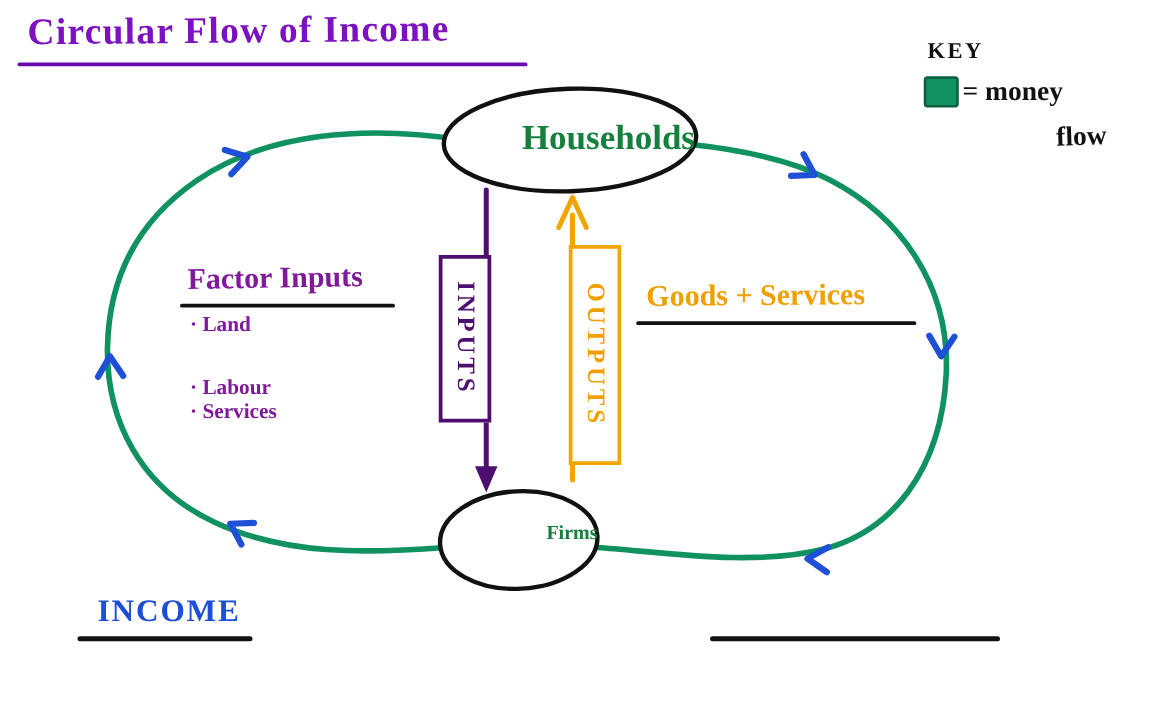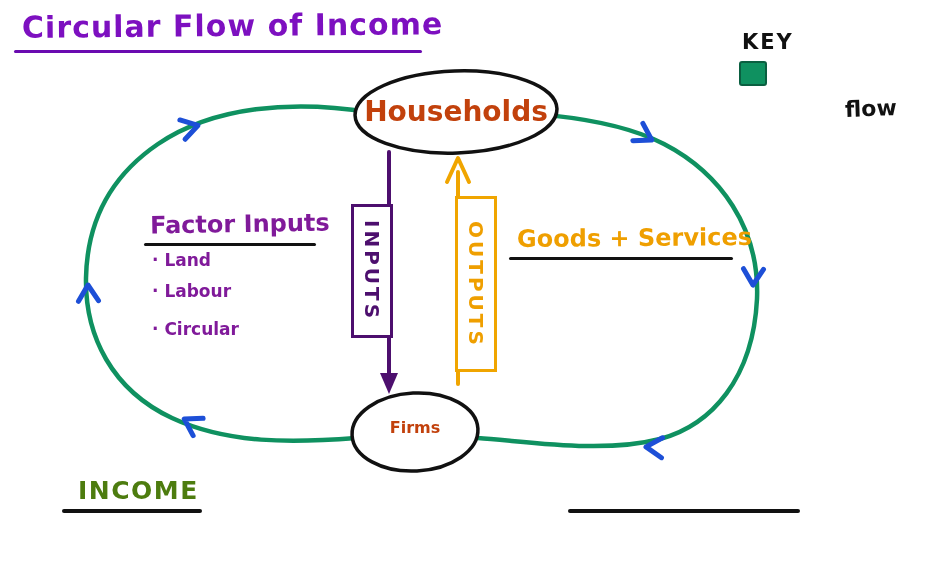--- a/index.html
+++ b/index.html
@@ -7,20 +7,21 @@
     padding: 0;
     background: #ffffff;
     font-family: "DejaVu Sans", sans-serif;
   }
   .canvas {
     position: relative;
     width: 932px;
     height: 553px;
     background: #ffffff;
     overflow: hidden;
+    font-family: Liberation Serif, serif;
   }
   .canvas svg.diagram {
     position: absolute;
     left: 0; top: 0;
     width: 932px; height: 567px;
   }
   .abs { position: absolute; }
 
   .page-title {
     left: 22px; top: 8px;
@@ -32,21 +33,21 @@
   }
   .title-underline {
     left: 14px; top: 50px;
     width: 408px; height: 3px;
     background: #6a0bb0;
     border-radius: 2px;
   }
 
   .key-heading {
     left: 742px; top: 30px;
-    font-size: 21px;
+    font-size: 18px;
     font-weight: 700;
     color: #111;
     letter-spacing: 2px;
   }
   .key-swatch {
     left: 739px; top: 61px;
     width: 24px; height: 21px;
     background: #0f9160;
     border: 2px solid #0a5f40;
     border-radius: 3px;
@@ -59,23 +60,23 @@
   }
   .key-flow {
     left: 845px; top: 96px;
     font-size: 22px;
     font-weight: 600;
     color: #111;
     transform: rotate(-2deg);
   }
 
   .node-label {
-    text-align: center;
-    font-weight: 600;
-    color: #c2410c;
+    text-align: right;
+    font-weight: 600;
+    color: #15803d;
   }
   .node-label.households { left: 356px; top: 95px; width: 200px; font-size: 28px; }
   .node-label.firms      { left: 352px; top: 418px; width: 126px; font-size: 16px; }
 
   .vlabel-box {
     background: #ffffff;
     display: flex;
     align-items: center;
     justify-content: center;
   }
@@ -111,42 +112,42 @@
     background: #111;
     border-radius: 2px;
   }
   .factor-item {
     left: 152px;
     font-size: 17px;
     font-weight: 600;
     color: #801a9a;
   }
   .factor-item.i0 { top: 250px; }
-  .factor-item.i1 { top: 281px; }
+  .factor-item.i1 { top: 300px; }
   .factor-item.i2 { top: 319px; }
 
   .goods-heading {
     left: 517px; top: 224px;
     font-size: 24px;
     font-weight: 700;
     color: #ef9f00;
     transform: rotate(-0.5deg);
   }
   .goods-underline {
     left: 509px; top: 257px;
     width: 224px; height: 3px;
     background: #111;
     border-radius: 2px;
   }
 
   .bottom-label {
     font-size: 25px;
     font-weight: 800;
     letter-spacing: 1.5px;
-    color: #4d7c0f;
+    color: #1d4ed8;
   }
   .bottom-label.income      { left: 78px;  top: 476px; }
   .bottom-label.expenditure { left: 584px; top: 476px; }
   .bottom-underline {
     height: 4px;
     background: #111;
     border-radius: 2px;
   }
   .bottom-underline.income      { left: 62px;  top: 509px; width: 140px; }
   .bottom-underline.expenditure { left: 568px; top: 509px; width: 232px; }
@@ -190,37 +191,38 @@
 
     <ellipse cx="456" cy="112" rx="101" ry="41" fill="#ffffff" stroke="#111111" stroke-width="3.5" transform="rotate(-2 456 112)"></ellipse>
     <ellipse cx="415" cy="432" rx="63" ry="39" fill="#ffffff" stroke="#111111" stroke-width="3.5" transform="rotate(-3 415 432)"></ellipse>
   </svg>
 
   <div class="abs page-title">Circular Flow of Income</div>
   <div class="abs title-underline"></div>
 
   <div class="abs key-heading">KEY</div>
   <div class="abs key-swatch"></div>
+  <div class="abs key-money">= money</div>
   <div class="abs key-flow">flow</div>
 
   <div class="abs node-label households">Households</div>
   <div class="abs node-label firms">Firms</div>
 
   <div class="abs vlabel-box inputs">
     <span>INPUTS</span>
   </div>
   <div class="abs vlabel-box outputs">
     <span>OUTPUTS</span>
   </div>
 
   <div class="abs factor-heading">Factor Inputs</div>
   <div class="abs factor-underline"></div>
   <div class="abs factor-item i0">· Land</div>
   <div class="abs factor-item i1">· Labour</div>
-  <div class="abs factor-item i2">· Circular</div>
+  <div class="abs factor-item i2">· Services</div>
 
   <div class="abs goods-heading">Goods + Services</div>
   <div class="abs goods-underline"></div>
 
   <div class="abs bottom-label income">INCOME</div>
   <div class="abs bottom-underline income"></div>
   <div class="abs bottom-underline expenditure"></div>
 
 </div>
 

